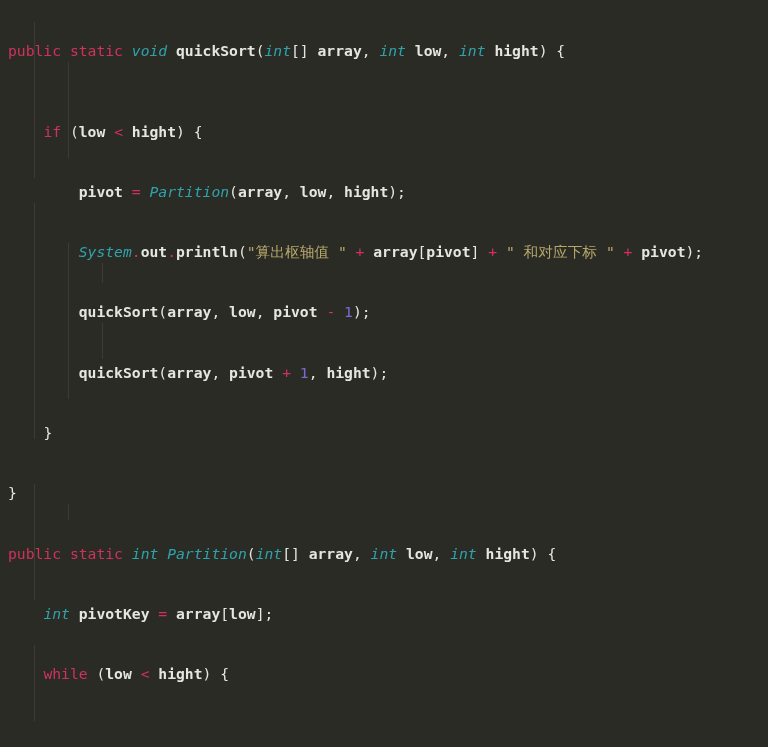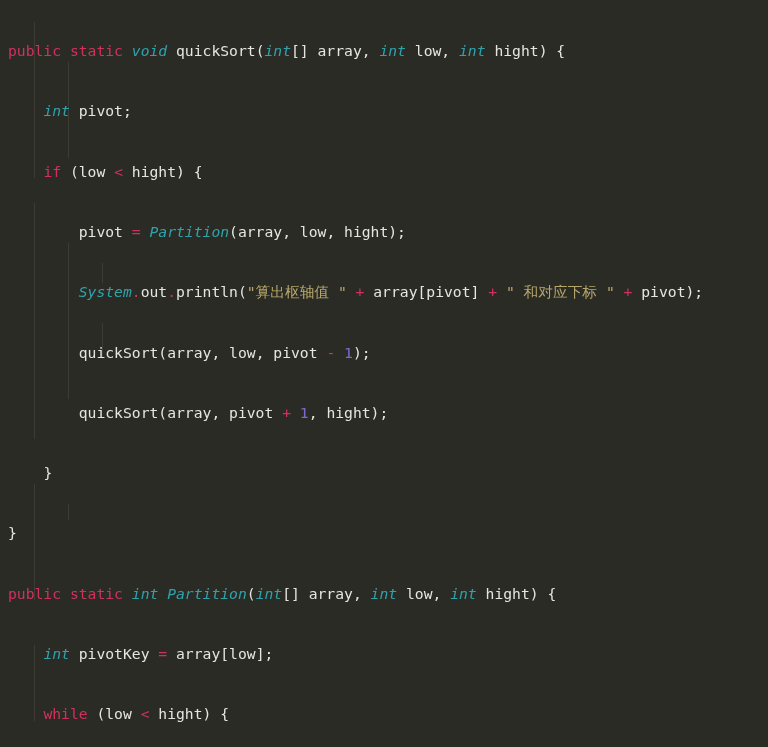--- a/index.html
+++ b/index.html
@@ -37,21 +37,21 @@
 
   .line {
     height: 20.1px;
     white-space: pre;
     color: #e8e8e2;
   }
 
   
   .kw      { color: #d1325c; }              
   .typ     { color: #2fa3ac; font-style: italic; }  
-  .id      { color: #e6e6e0; }              
+  .id      { color: #e6e6e0; font-weight: bold; }              
   .num     { color: #7f69cf; }              
   .str     { color: #b5a66a; }              
   .op      { color: #d1325c; }              
   .dot     { color: #d1325c; }              
   .pun     { color: #e6e6e0; }              
 
   
   .guide {
     position: absolute;
     width: 1px;
@@ -70,21 +70,20 @@
   <div class="guide" style="left: 102px; top: 263px; height: 20px; background: rgb(60, 60, 53);"></div>
   <div class="guide" style="left: 102px; top: 323px; height: 36px; background: rgb(60, 60, 53);"></div>
   <div class="guide" style="left: 34px; top: 484px; height: 116px; background: rgb(60, 60, 53);"></div>
   <div class="guide" style="left: 68px; top: 504px; height: 16px; background: rgb(60, 60, 53);"></div>
   <div class="guide" style="left: 34px; top: 645px; height: 76px; background: rgb(60, 60, 53);"></div>
 
   <div class="code-area" style="font-size: 14.7px; line-height: 20.1px;">
 
 <div class="line" style="height: 20.1px;"><span class="kw" style="color: rgb(209, 50, 92);">public</span> <span class="kw" style="color: rgb(209, 50, 92);">static</span> <span class="typ" style="color: rgb(47, 163, 172);">void</span> <span class="id" style="color: rgb(230, 230, 224);">quickSort</span><span class="pun" style="color: rgb(230, 230, 224);">(</span><span class="typ" style="color: rgb(47, 163, 172);">int</span><span class="pun" style="color: rgb(230, 230, 224);">[] </span><span class="id" style="color: rgb(230, 230, 224);">array</span><span class="pun" style="color: rgb(230, 230, 224);">, </span><span class="typ" style="color: rgb(47, 163, 172);">int</span> <span class="id" style="color: rgb(230, 230, 224);">low</span><span class="pun" style="color: rgb(230, 230, 224);">, </span><span class="typ" style="color: rgb(47, 163, 172);">int</span> <span class="id" style="color: rgb(230, 230, 224);">hight</span><span class="pun" style="color: rgb(230, 230, 224);">) {</span></div>
 
-<div class="line" style="height: 20.1px;">    <span class="typ" style="color: rgb(47, 163, 172);">int</span> <span class="id" style="color: rgb(230, 230, 224);">pivot</span><span class="pun" style="color: rgb(230, 230, 224);">;</span></div>
 
 <div class="line" style="height: 20.1px;">    <span class="kw" style="color: rgb(209, 50, 92);">if</span> <span class="pun" style="color: rgb(230, 230, 224);">(</span><span class="id" style="color: rgb(230, 230, 224);">low</span> <span class="op" style="color: rgb(209, 50, 92);">&lt;</span> <span class="id" style="color: rgb(230, 230, 224);">hight</span><span class="pun" style="color: rgb(230, 230, 224);">) {</span></div>
 
 <div class="line" style="height: 20.1px;">        <span class="id" style="color: rgb(230, 230, 224);">pivot</span> <span class="op" style="color: rgb(209, 50, 92);">=</span> <span class="typ" style="color: rgb(47, 163, 172);">Partition</span><span class="pun" style="color: rgb(230, 230, 224);">(</span><span class="id" style="color: rgb(230, 230, 224);">array</span><span class="pun" style="color: rgb(230, 230, 224);">, </span><span class="id" style="color: rgb(230, 230, 224);">low</span><span class="pun" style="color: rgb(230, 230, 224);">, </span><span class="id" style="color: rgb(230, 230, 224);">hight</span><span class="pun" style="color: rgb(230, 230, 224);">);</span></div>
 
 <div class="line" style="height: 20.1px;">        <span class="typ" style="color: rgb(47, 163, 172);">System</span><span class="dot" style="color: rgb(209, 50, 92);">.</span><span class="id" style="color: rgb(230, 230, 224);">out</span><span class="dot" style="color: rgb(209, 50, 92);">.</span><span class="id" style="color: rgb(230, 230, 224);">println</span><span class="pun" style="color: rgb(230, 230, 224);">(</span><span class="str" style="color: rgb(181, 166, 106);">"算出枢轴值 "</span> <span class="op" style="color: rgb(209, 50, 92);">+</span> <span class="id" style="color: rgb(230, 230, 224);">array</span><span class="pun" style="color: rgb(230, 230, 224);">[</span><span class="id" style="color: rgb(230, 230, 224);">pivot</span><span class="pun" style="color: rgb(230, 230, 224);">]</span> <span class="op" style="color: rgb(209, 50, 92);">+</span> <span class="str" style="color: rgb(181, 166, 106);">" 和对应下标 "</span> <span class="op" style="color: rgb(209, 50, 92);">+</span> <span class="id" style="color: rgb(230, 230, 224);">pivot</span><span class="pun" style="color: rgb(230, 230, 224);">);</span></div>
 
 <div class="line" style="height: 20.1px;">        <span class="id" style="color: rgb(230, 230, 224);">quickSort</span><span class="pun" style="color: rgb(230, 230, 224);">(</span><span class="id" style="color: rgb(230, 230, 224);">array</span><span class="pun" style="color: rgb(230, 230, 224);">, </span><span class="id" style="color: rgb(230, 230, 224);">low</span><span class="pun" style="color: rgb(230, 230, 224);">, </span><span class="id" style="color: rgb(230, 230, 224);">pivot</span> <span class="op" style="color: rgb(209, 50, 92);">-</span> <span class="num" style="color: rgb(127, 105, 207);">1</span><span class="pun" style="color: rgb(230, 230, 224);">);</span></div>
 
 <div class="line" style="height: 20.1px;">        <span class="id" style="color: rgb(230, 230, 224);">quickSort</span><span class="pun" style="color: rgb(230, 230, 224);">(</span><span class="id" style="color: rgb(230, 230, 224);">array</span><span class="pun" style="color: rgb(230, 230, 224);">, </span><span class="id" style="color: rgb(230, 230, 224);">pivot</span> <span class="op" style="color: rgb(209, 50, 92);">+</span> <span class="num" style="color: rgb(127, 105, 207);">1</span><span class="pun" style="color: rgb(230, 230, 224);">, </span><span class="id" style="color: rgb(230, 230, 224);">hight</span><span class="pun" style="color: rgb(230, 230, 224);">);</span></div>

